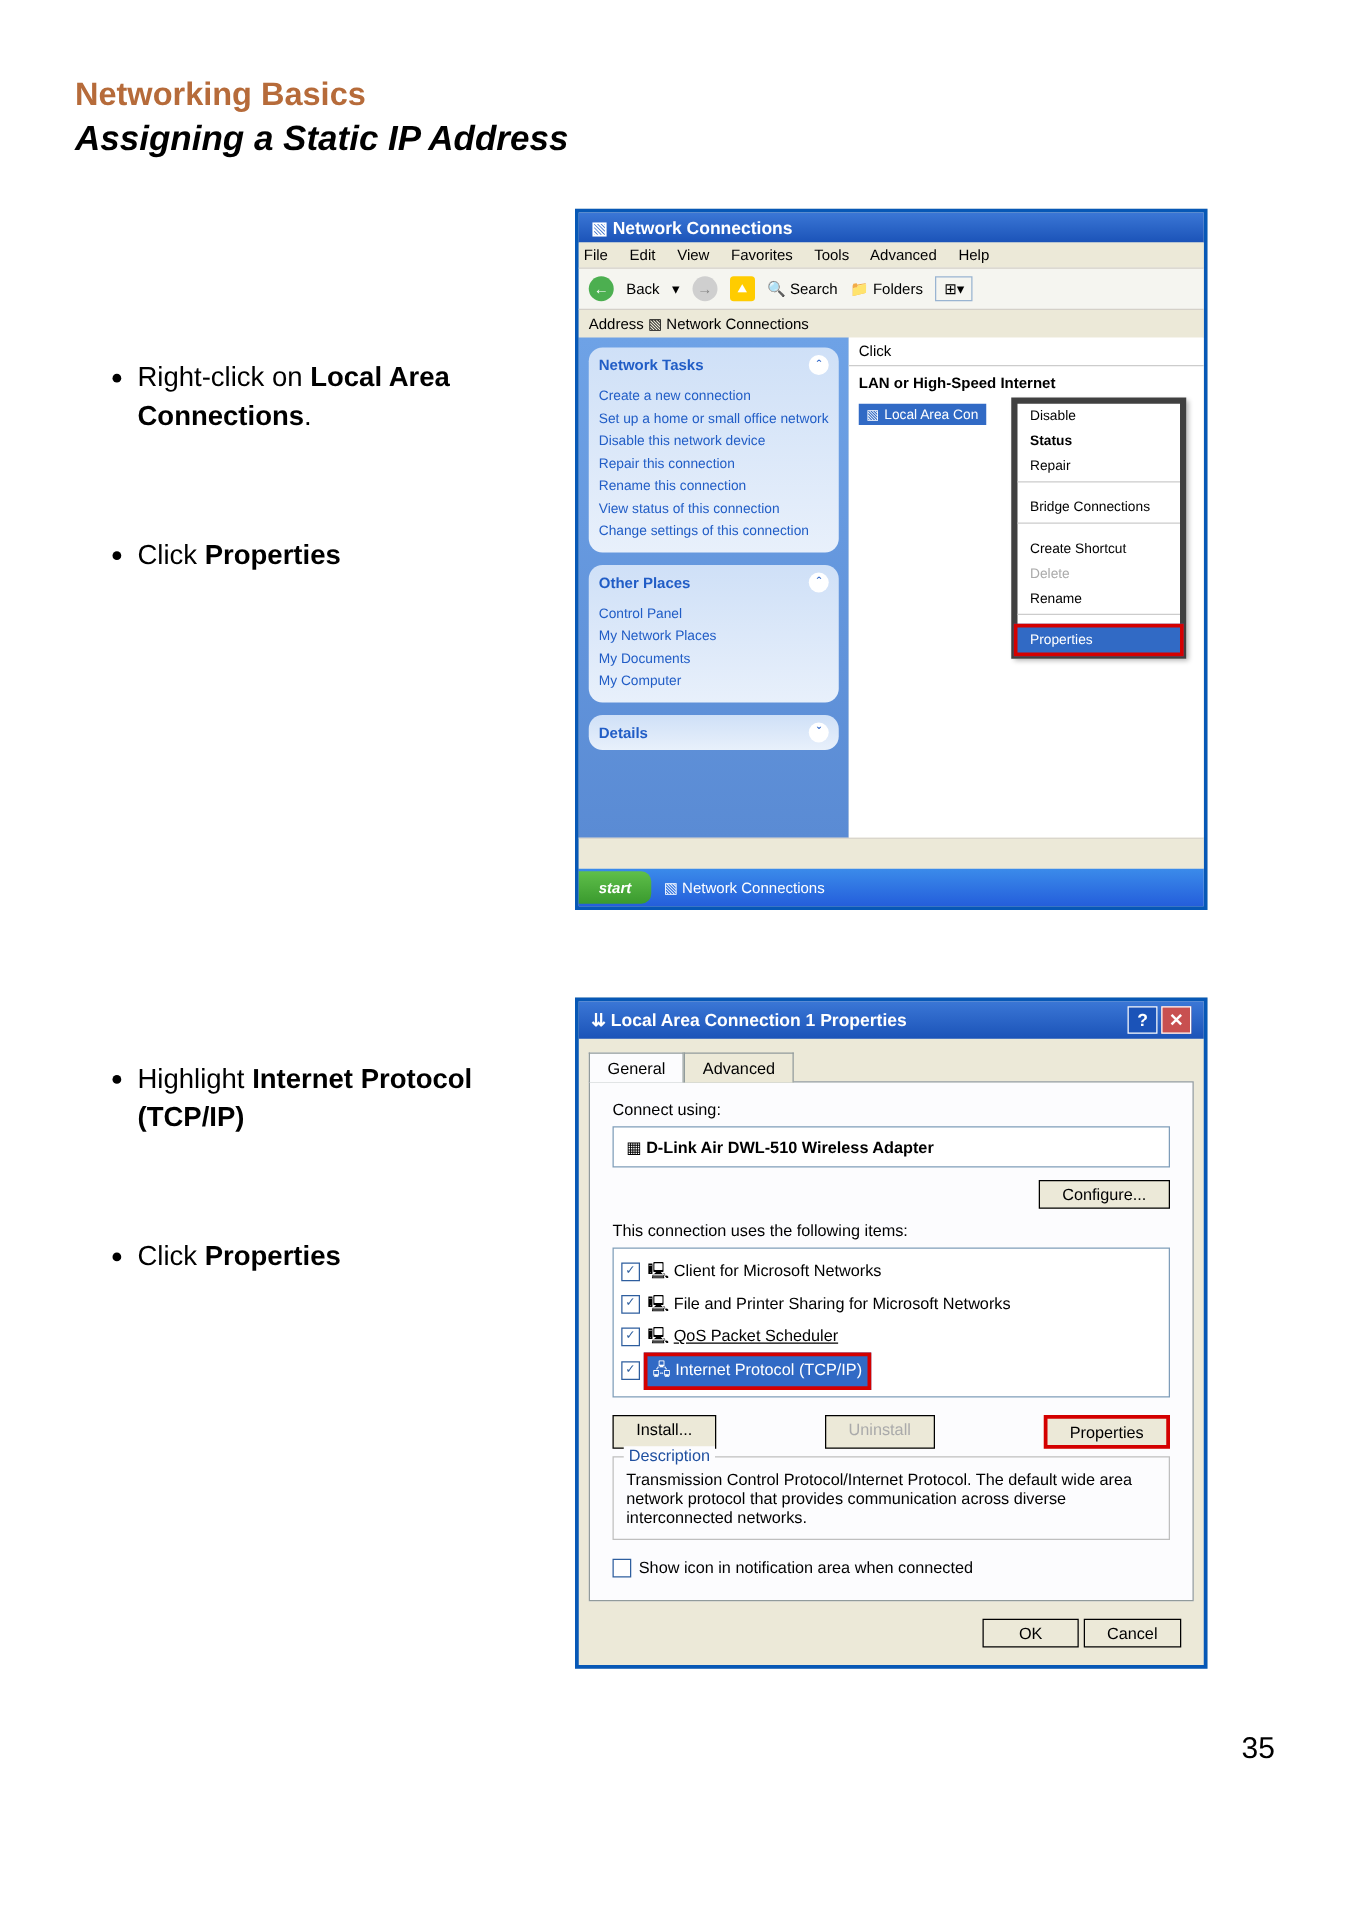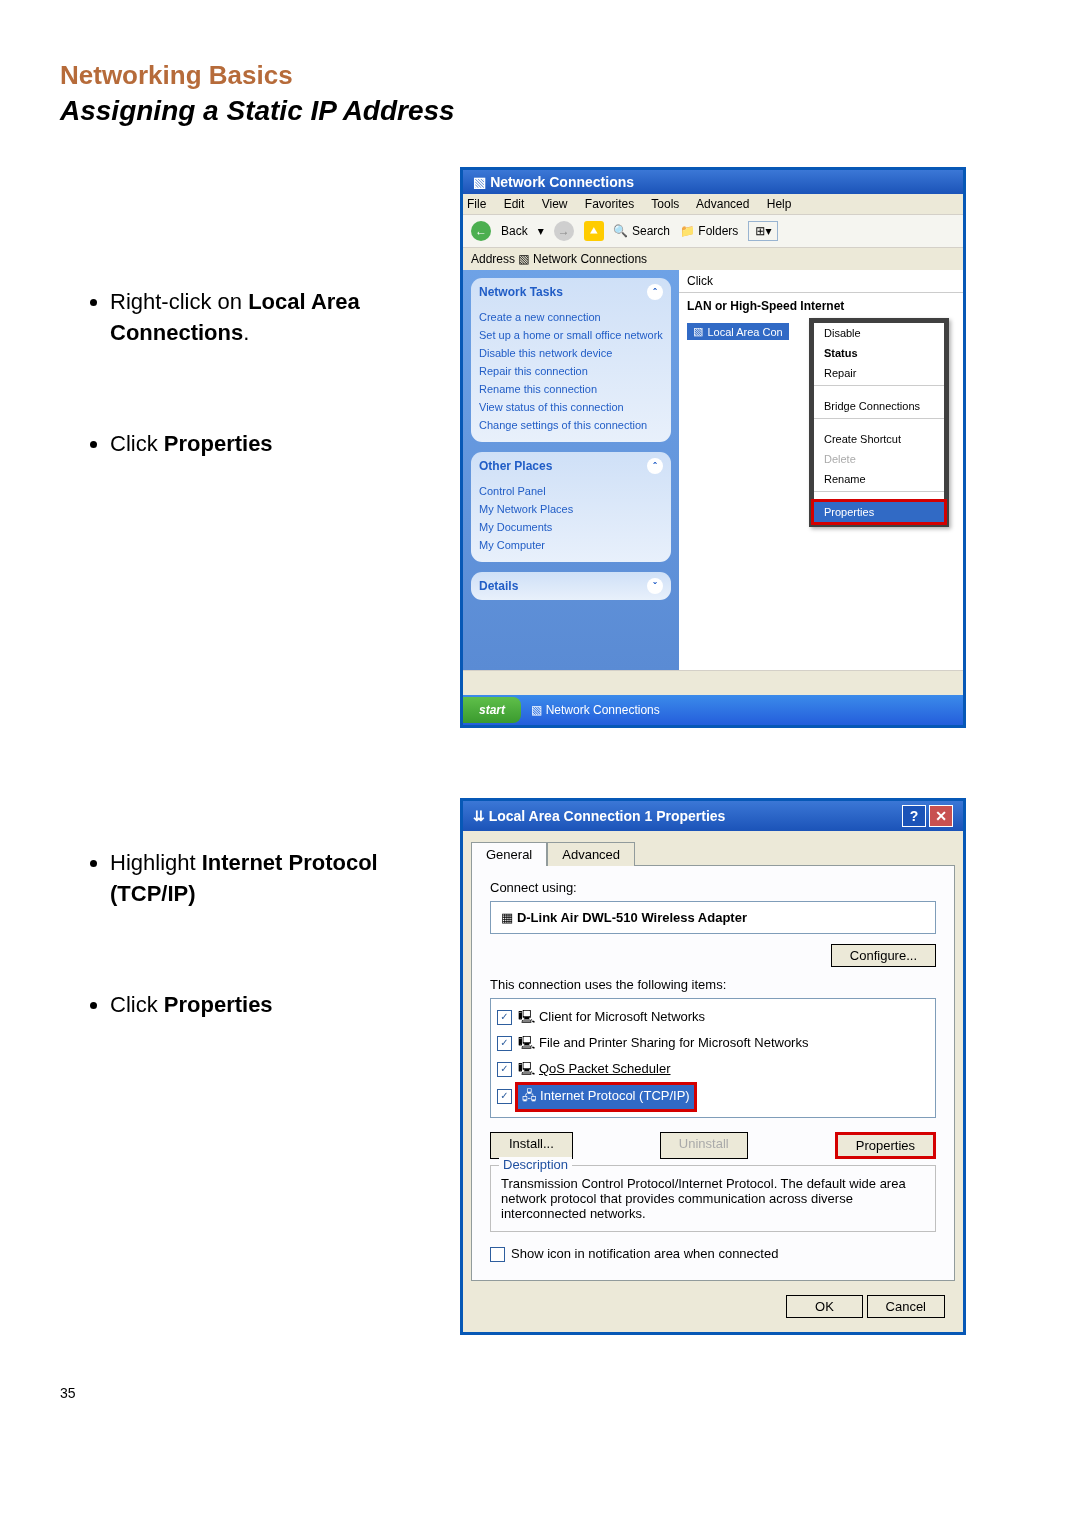--- a/index.html
+++ b/index.html
@@ -58,21 +58,21 @@
 .listbox{border:1px solid #7f9db9;background:#fff;padding:6px;margin:6px 0 14px 0;font-size:13px}
 .listbox div{padding:2px 0}
 .chk{display:inline-block;width:13px;height:13px;border:1px solid #2e5e9e;background:#fff;margin-right:6px;vertical-align:middle;text-align:center;font-size:10px;line-height:12px;color:#2e5e9e}
 .listbox .sel{background:#316ac5;color:#fff;border:3px solid #d40000;display:inline-block;padding:1px 4px;margin:-3px 0 -3px -3px}
 .brow{display:flex;justify-content:space-between;margin:4px 0 6px 0}
 .brow .btnw.hl{border:3px solid #d40000}
 .brow .btnw.dis{color:#aaa}
 .group2{border:1px solid #bfbfbf;padding:10px;margin-top:6px;font-size:13px;position:relative}
 .group2 .legend{position:absolute;top:-9px;left:8px;background:#fcfcfe;padding:0 4px;color:#2050a0}
 .footer{padding:14px 18px;text-align:right}
-.pnum{text-align:left;font-size:14px;margin-top:-20px}
+.pnum{text-align:right;font-size:24px;margin-top:-20px}
 </style>
 </head>
 <body>
 
 <div class="page">
   <div class="h1">Networking Basics</div>
   <div class="h2">Assigning a Static IP Address</div>
 
   <div class="row">
     <div class="col-left">

